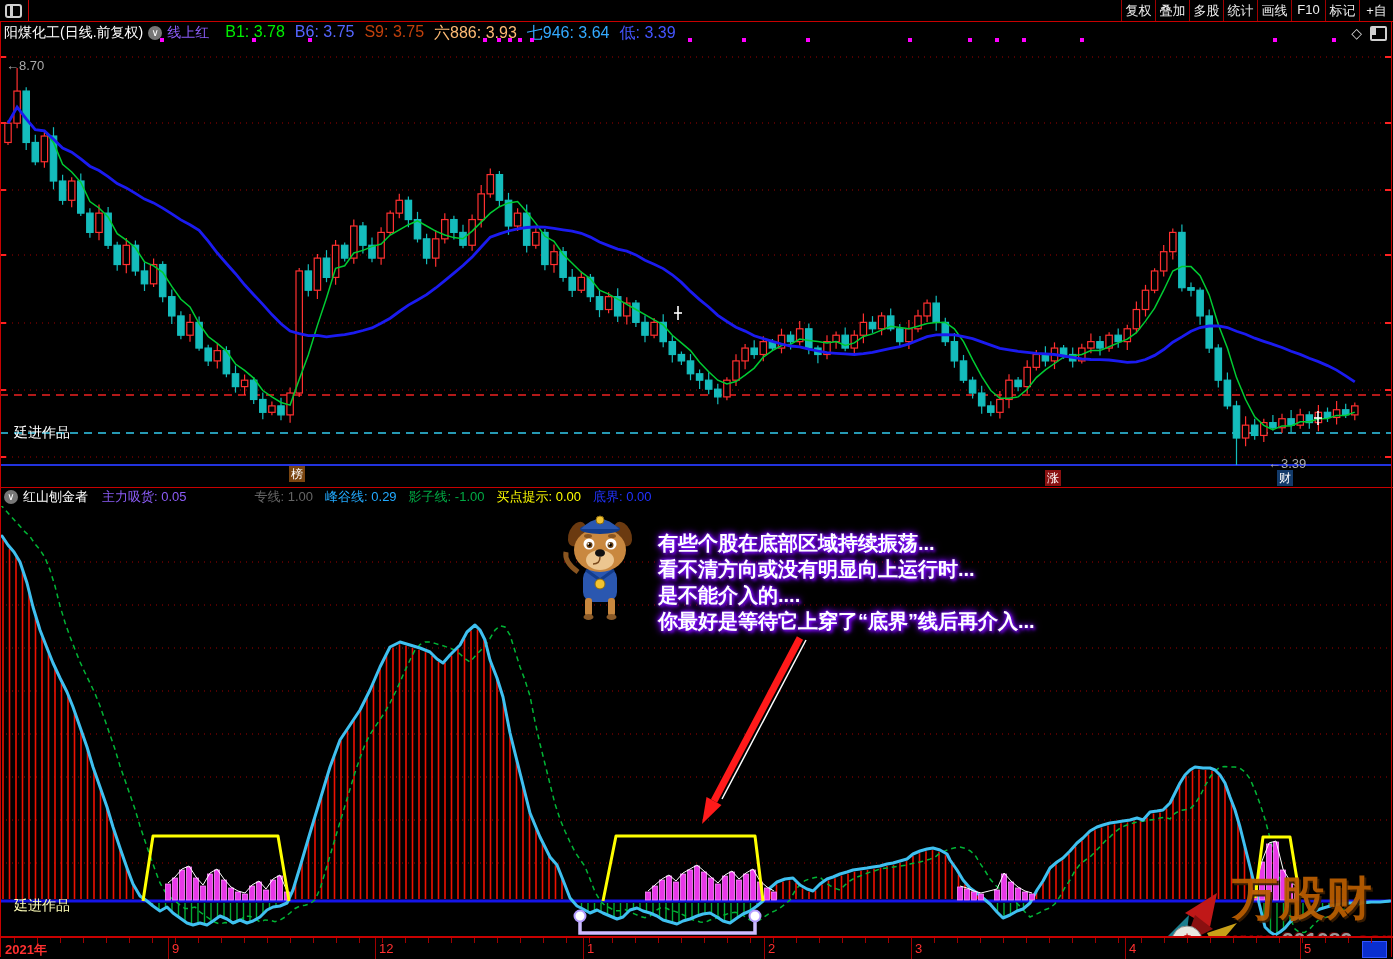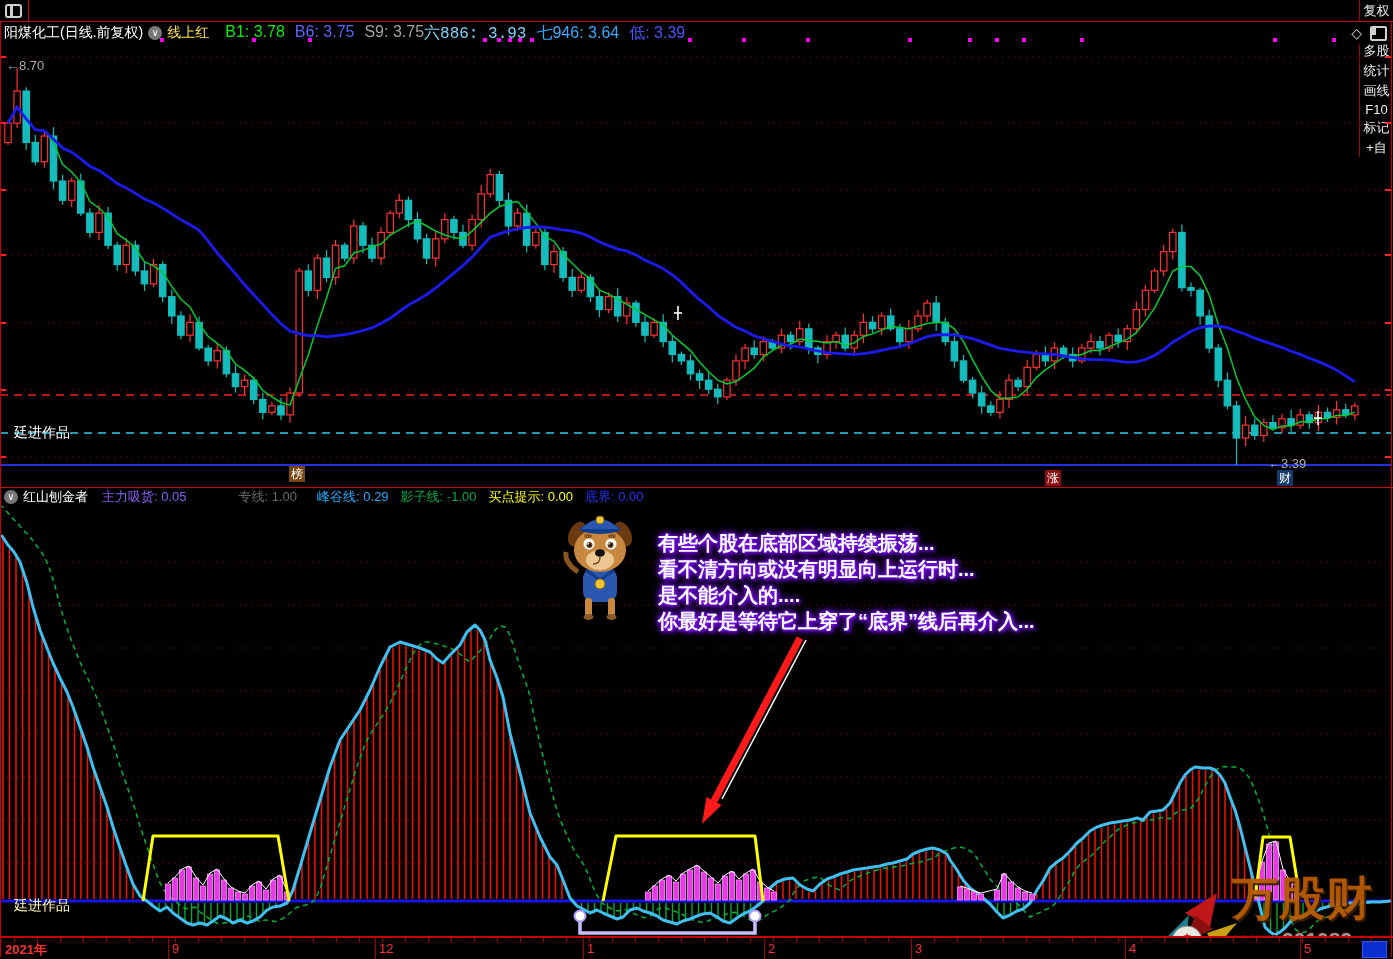--- a/index.html
+++ b/index.html
@@ -7,27 +7,27 @@
        font-family:"Liberation Sans","DejaVu Sans",sans-serif;}
   .abs{position:absolute;}
   
   #toolbar{left:0;top:0;width:1393px;height:21px;background:#000;border-bottom:1px solid #c80000;display:flex;align-items:center;}
   #tb-left{display:flex;align-items:center;height:100%;}
   .tb-item{color:#ddd;font-size:13px;padding:0 9px;white-space:nowrap;cursor:default;}
   .tb-item.active{color:#00e5e5;}
   #win-icon{width:13px;height:10px;border:2px solid #cfcfcf;border-radius:3px;margin:0 6px 0 5px;position:relative;}
   #win-icon::after{content:"";position:absolute;left:3px;top:0;width:3px;height:10px;background:#cfcfcf;}
   #tb-sep{width:1px;height:21px;background:#c80000;margin-right:2px;}
-  #tb-right{margin-left:auto;display:flex;height:100%;flex-direction:column;}
+  #tb-right{margin-left:auto;display:flex;height:100%;}
   .tb-ritem{color:#eee;font-size:13px;padding:2px 0 0 0;width:33px;text-align:center;border-left:1px solid #a00000;white-space:nowrap;}
   
   #infobar{left:0;top:22px;width:1393px;height:22px;display:flex;align-items:center;background:#000;}
   #stock-title{color:#fff;font-size:14px;margin-left:4px;}
   .chev-icon{width:14px;height:14px;border-radius:50%;background:#777;color:#fff;font-size:10px;line-height:14px;text-align:center;margin:0 5px;}
-  #ind-label{color:#fde047;font-size:14px;margin-right:4px;}
+  #ind-label{color:#8b5cf6;font-size:14px;margin-right:4px;}
   .fld{font-size:16px;white-space:nowrap;}
   #infobar-right{margin-left:auto;display:flex;align-items:center;margin-right:6px;gap:8px;}
   #diamond-icon{color:#ddd;font-size:14px;}
   #split-icon{width:13px;height:11px;border:2px solid #cfcfcf;border-radius:2px;position:relative;}
   #split-icon::after{content:"";position:absolute;left:0;top:0;width:4px;height:7px;background:#cfcfcf;}
   
   #indhdr{left:0;top:487px;width:1393px;height:18px;border-top:1px solid #c80000;display:flex;align-items:center;background:#000;}
   #ind-name{color:#fff;font-size:13px;margin-right:6px;}
   .ihfld{font-size:13px;white-space:nowrap;}
   
@@ -70,22 +70,22 @@
     </div>
 </div>
 
 <div id="infobar" class="abs">
   <span id="stock-title">阳煤化工(日线.前复权)</span>
   <span class="chev-icon">∨</span>
   <span id="ind-label">线上红</span>
   <span id="info-fields" style="display:flex;">
       <span class="fld" style="color: rgb(0, 238, 0); margin-left: 12px;">B1: 3.78</span>
       <span class="fld" style="color: rgb(85, 102, 255); margin-left: 10px;">B6: 3.75</span>
-      <span class="fld" style="color: #a3a3a3; margin-left: 10px;">S9: 3.75</span>
-      <span class="fld" style="color: #7dd3fc;  font-family: Liberation Mono, monospace;">六886: 3.93</span>
+      <span class="fld" style="color: #c2410c; margin-left: 10px;">S9: 3.75</span>
+      <span class="fld" style="color: #fdba74; margin-left: 10px;">六886: 3.93</span>
       <span class="fld" style="color: rgb(51, 170, 255); margin-left: 10px;">七946: 3.64</span>
       <span class="fld" style="color: rgb(68, 85, 255); margin-left: 10px;">低: 3.39</span>
     </span>
   <span id="infobar-right">
     <span id="diamond-icon">◇</span>
     <span id="split-icon"></span>
   </span>
 </div>
 
 <svg id="main-svg" class="abs" style="left:0;top:45px;" width="1393" height="442" viewBox="0 0 1393 442">
@@ -445,22 +445,22 @@
     <div class="tagbox" style="left: 289px; top: 466px; background: rgb(122, 69, 16);">榜</div>
     <div class="tagbox" style="left: 1045px; top: 470px; background: rgb(138, 17, 17);">涨</div>
     <div class="tagbox" style="left: 1277px; top: 470px; background: rgb(18, 58, 106);">财</div>
   </div>
 
 <div id="indhdr" class="abs">
   <span class="chev-icon" style="margin-left:4px;">∨</span>
   <span id="ind-name">红山刨金者</span>
   <span id="ind-fields" style="display:flex;">
       <span class="ihfld" style="color: #8b5cf6; margin-left: 8px;">主力吸货: 0.05</span>
-      <span class="ihfld" style="color: rgb(102, 102, 102); margin-left: 52px;">专线: 1.00</span>
-      <span class="ihfld" style="color: rgb(34, 170, 255); margin-left: 20px;">峰谷线: 0.29</span>
+      <span class="ihfld" style="color: rgb(102, 102, 102); margin-left: 68px;">专线: 1.00</span>
+      <span class="ihfld" style="color: rgb(34, 170, 255); margin-left: 12px;">峰谷线: 0.29</span>
       <span class="ihfld" style="color: rgb(0, 170, 68); margin-left: 12px;">影子线: -1.00</span>
       <span class="ihfld" style="color: rgb(255, 255, 0); margin-left: 12px;">买点提示: 0.00</span>
       <span class="ihfld" style="color: rgb(34, 51, 255); margin-left: 12px;">底界: 0.00</span>
     </span>
 </div>
 
 <svg id="ind-svg" class="abs" style="left:0;top:506px;" width="1393" height="430" viewBox="0 0 1393 430">
 
   <line x1="0" y1="56" x2="1391" y2="56" stroke="#a00000" stroke-width="1" stroke-dasharray="1,5"></line>
     <line x1="0" y1="99" x2="1391" y2="99" stroke="#a00000" stroke-width="1" stroke-dasharray="1,5"></line>

